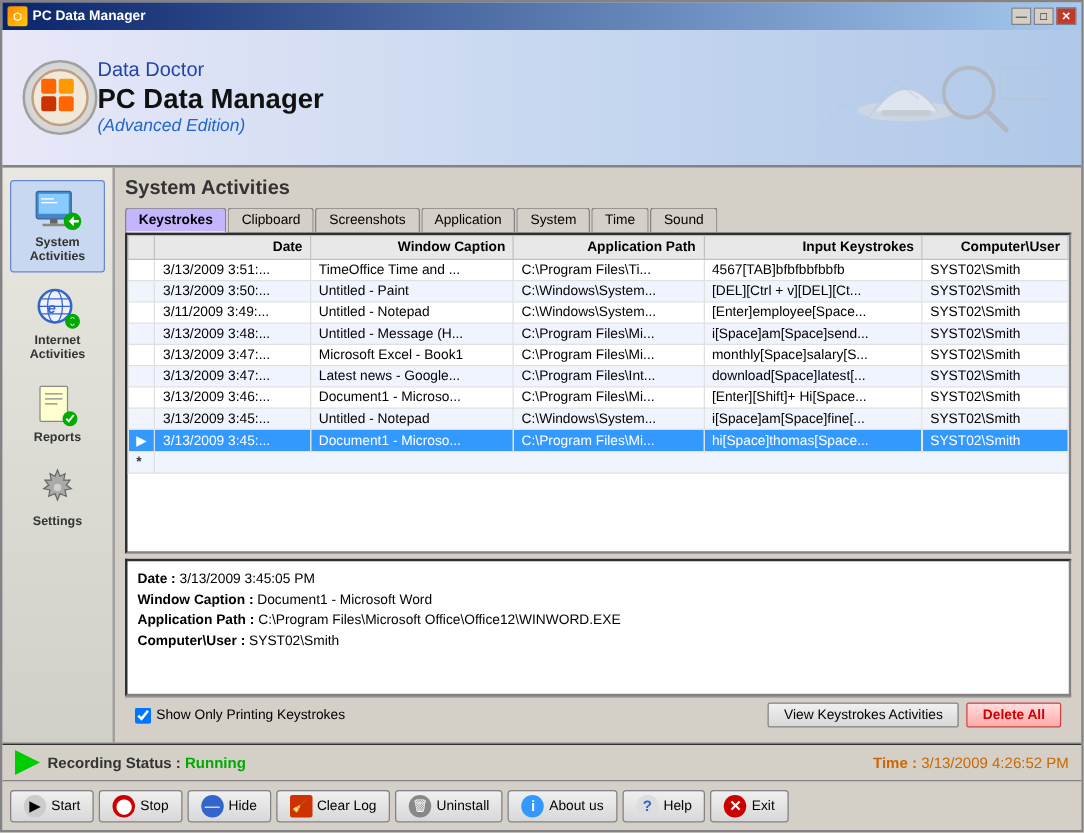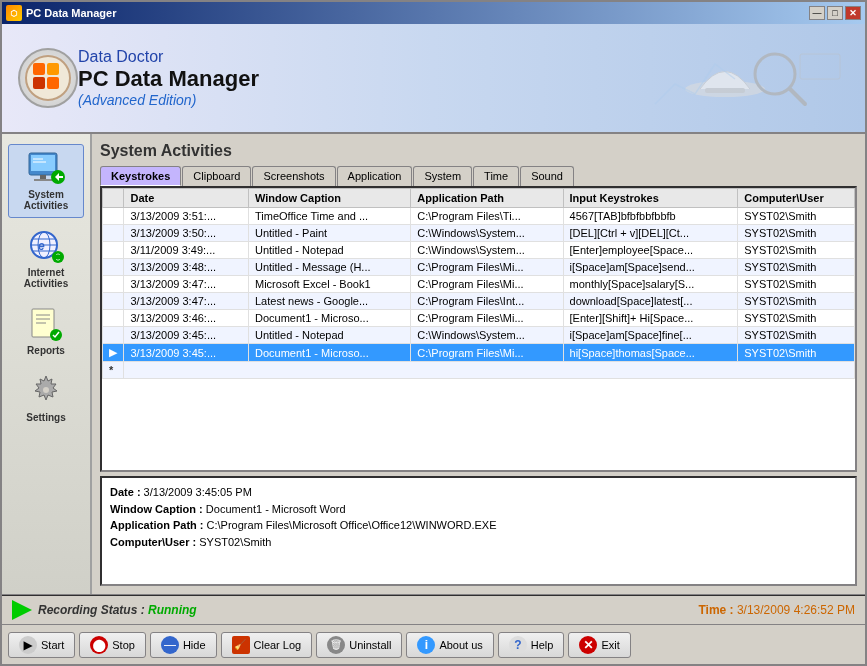--- a/index.html
+++ b/index.html
@@ -200,21 +200,21 @@
     }
     .data-table {
       width: 100%;
       border-collapse: collapse;
       font-size: 11px;
     }
     .data-table th {
       background: #e8e8e8;
       border: 1px solid #c0c0c0;
       padding: 3px 6px;
-      text-align: left;
+      text-align: right;
       font-weight: bold;
       white-space: nowrap;
     }
     .data-table td {
       border: 1px solid #e0e0e0;
       padding: 2px 6px;
       white-space: nowrap;
       overflow: hidden;
       max-width: 150px;
       text-overflow: ellipsis;
@@ -282,21 +282,21 @@
     .status-bar {
       background: #d4d0c8;
       border-top: 2px ridge #848284;
       padding: 4px 10px;
       display: flex;
       align-items: center;
       justify-content: space-between;
       height: 30px;
     }
     .status-left {
-      display: flex; align-items: center; gap: 6px; font-style: italic;
+      display: flex; align-items: center; gap: 6px;
     }
     .play-icon {
       width: 20px; height: 20px;
       background: #00cc00;
       clip-path: polygon(0 0, 0 100%, 100% 50%);
       cursor: pointer;
     }
     .status-text { font-size: 12px; color: #333; }
     .status-running { color: #00aa00; font-weight: bold; }
     .time-right { font-size: 12px; color: #333; }
@@ -572,20 +572,30 @@
       </div>
 
       <div class="detail-panel" id="detail-panel">
   <div><strong>Date :</strong> 3/13/2009 3:45:05 PM</div>
   <div><strong>Window Caption :</strong> Document1 - Microsoft Word</div>
   <div><strong>Application Path :</strong> C:\Program Files\Microsoft Office\Office12\WINWORD.EXE</div>
   <div><strong>Computer\User :</strong> SYST02\Smith</div>
   <div>&nbsp;</div>
 </div>
 
+      <div class="bottom-bar">
+        <div class="show-printing">
+          <input type="checkbox" checked="" style="">
+          <label>Show Only Printing Keystrokes</label>
+        </div>
+        <div class="bottom-buttons">
+          <button class="btn-action">View Keystrokes Activities</button>
+          <button class="btn-delete">Delete All</button>
+        </div>
+      </div>
     </div>
   </div>
 
   <div class="status-bar">
     <div class="status-left">
       <div class="play-icon"></div>
       <span class="status-text">
         <strong>Recording Status :</strong>
         <span class="status-running">Running</span>
       </span>

